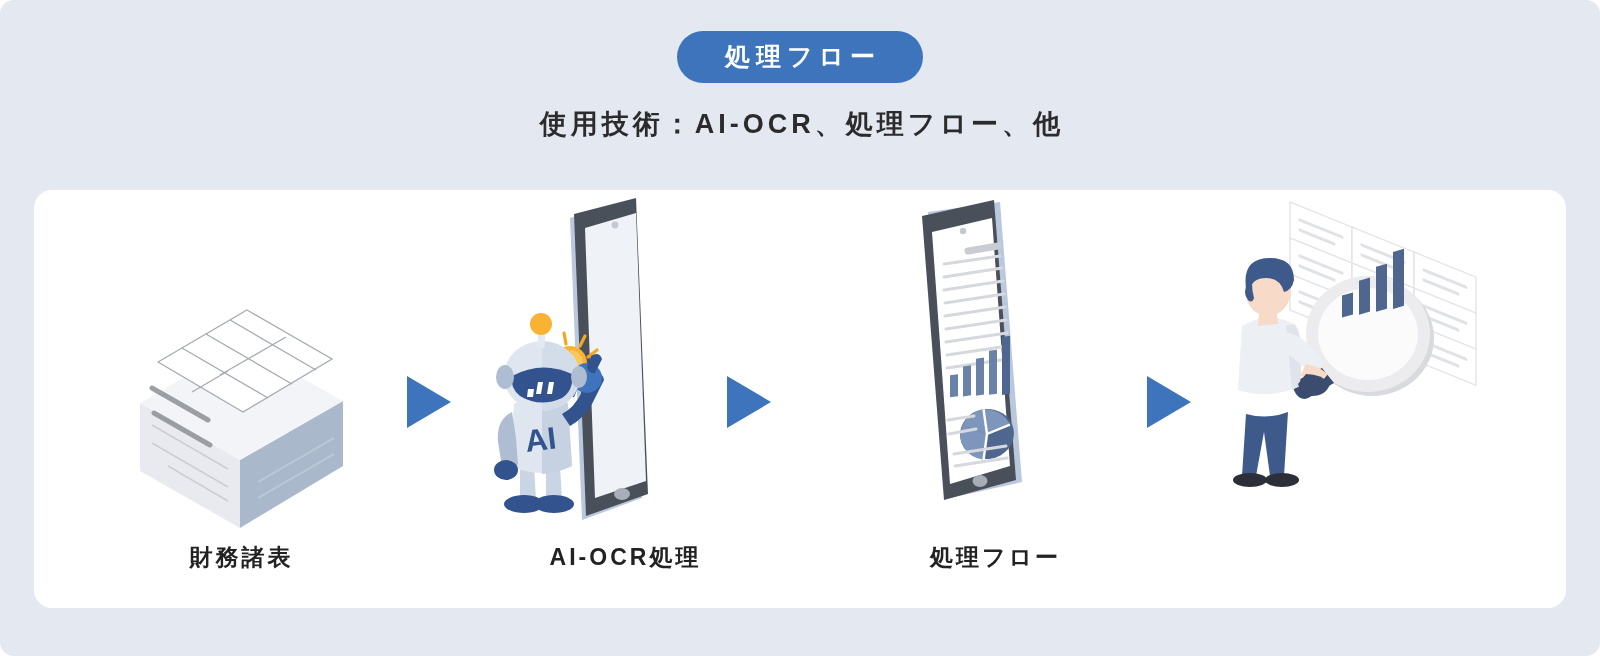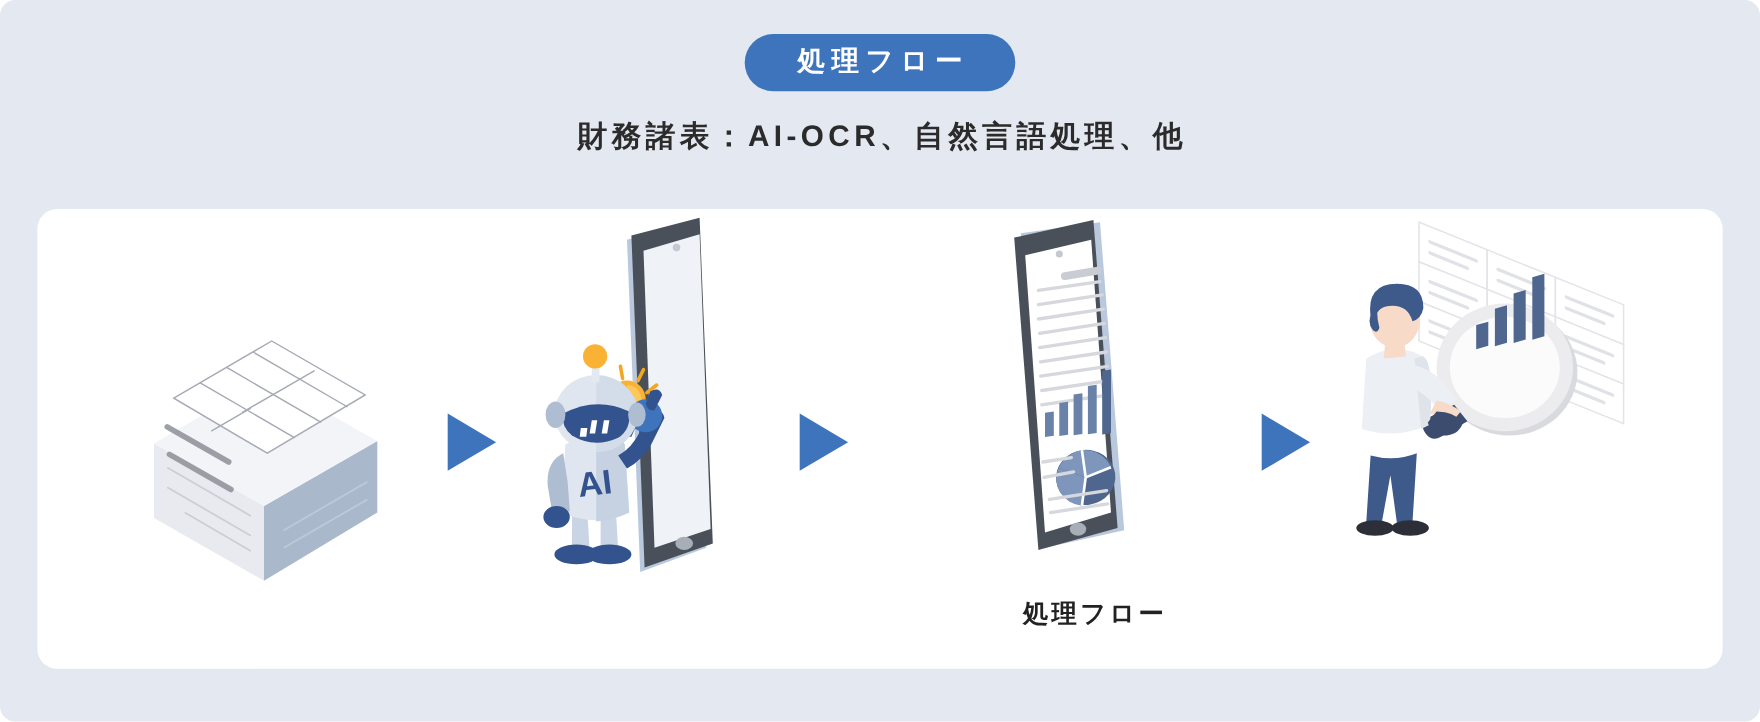--- a/index.html
+++ b/index.html
@@ -122,21 +122,21 @@
 </style>
 </head>
 <body>
 
 <div id="panel">
 
   <div class="badge-wrap">
     <span class="badge">処理フロー</span>
   </div>
 
-  <div class="subtitle">財務諸表：AI-OCR、自然言語処理、他</div>
+  <div class="subtitle">使用技術：AI-OCR、処理フロー、他</div>
 
   <div id="card">
     <div class="flow">
 
       <div class="step" id="step-1">
         <div class="step-art">
           <svg viewBox="0 0 340 330">
 
             <g>
 
@@ -163,20 +163,21 @@
               <polygon points="88,164 177,112 262,161 173,214" fill="#ffffff"></polygon>
               <line x1="112" y1="150" x2="198" y2="200"></line>
               <line x1="136" y1="136" x2="222" y2="186"></line>
               <line x1="160" y1="122" x2="246" y2="172"></line>
               <line x1="150" y1="177" x2="216" y2="139"></line>
               <line x1="122" y1="194" x2="158" y2="173"></line>
             </g>
             <line x1="82" y1="190" x2="138" y2="222" stroke="#8e9098" stroke-width="5" stroke-linecap="round" opacity="0.85"></line>
           </svg>
         </div>
+        <div class="step-label">財務諸表</div>
       </div>
 
       <div class="arrow" id="arrow-1">
         <svg viewBox="0 0 48 54">
             <polygon points="2,1 46,27 2,53" fill="#3e74bc"></polygon>
           </svg>
       </div>
 
       <div class="step" id="step-2">
         <div class="step-art">
@@ -232,20 +233,21 @@
               </g>
 
               <ellipse cx="51" cy="179" rx="9" ry="12" fill="#aebdd2"></ellipse>
               <ellipse cx="125" cy="179" rx="8" ry="11" fill="#aebdd2"></ellipse>
 
               <rect x="84" y="128" width="7" height="22" rx="3" fill="#e3e9f1"></rect>
               <circle cx="87" cy="126" r="11" fill="#f9b233"></circle>
             </g>
           </svg>
         </div>
+        <div class="step-label">AI-OCR処理</div>
       </div>
 
       <div class="arrow" id="arrow-2">
         <svg viewBox="0 0 48 54">
             <polygon points="2,1 46,27 2,53" fill="#3e74bc"></polygon>
           </svg>
       </div>
 
       <div class="step" id="step-3">
         <div class="step-art">

